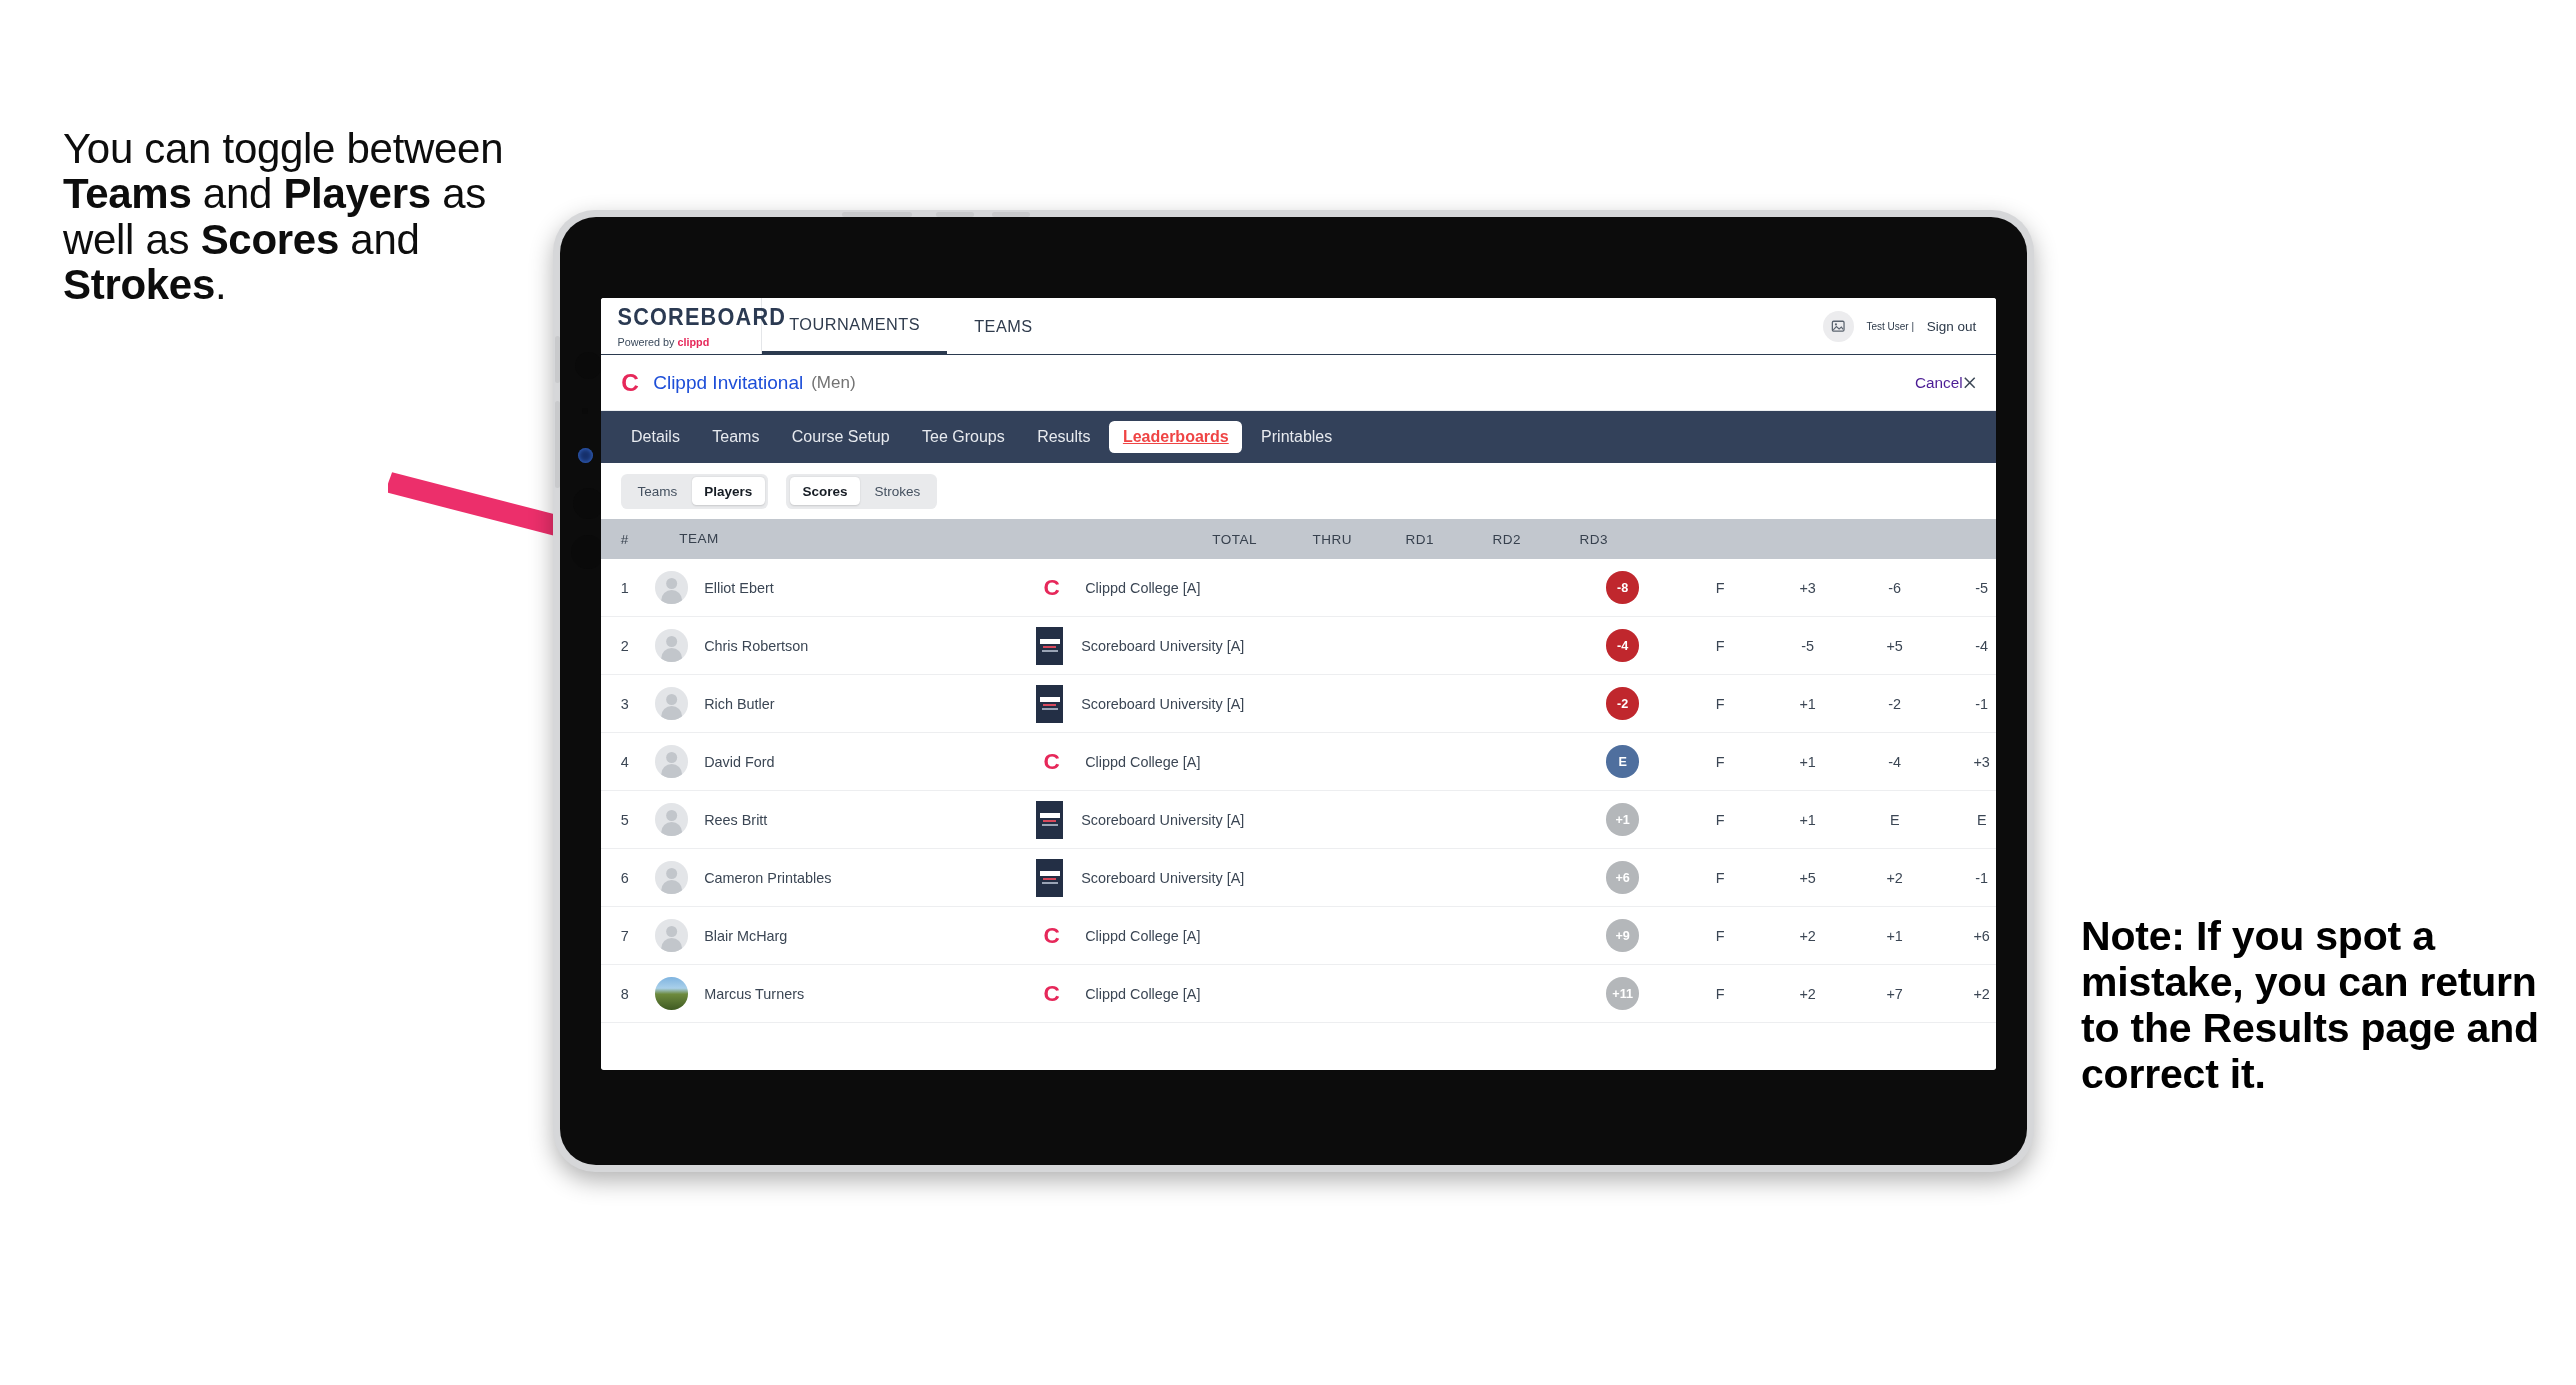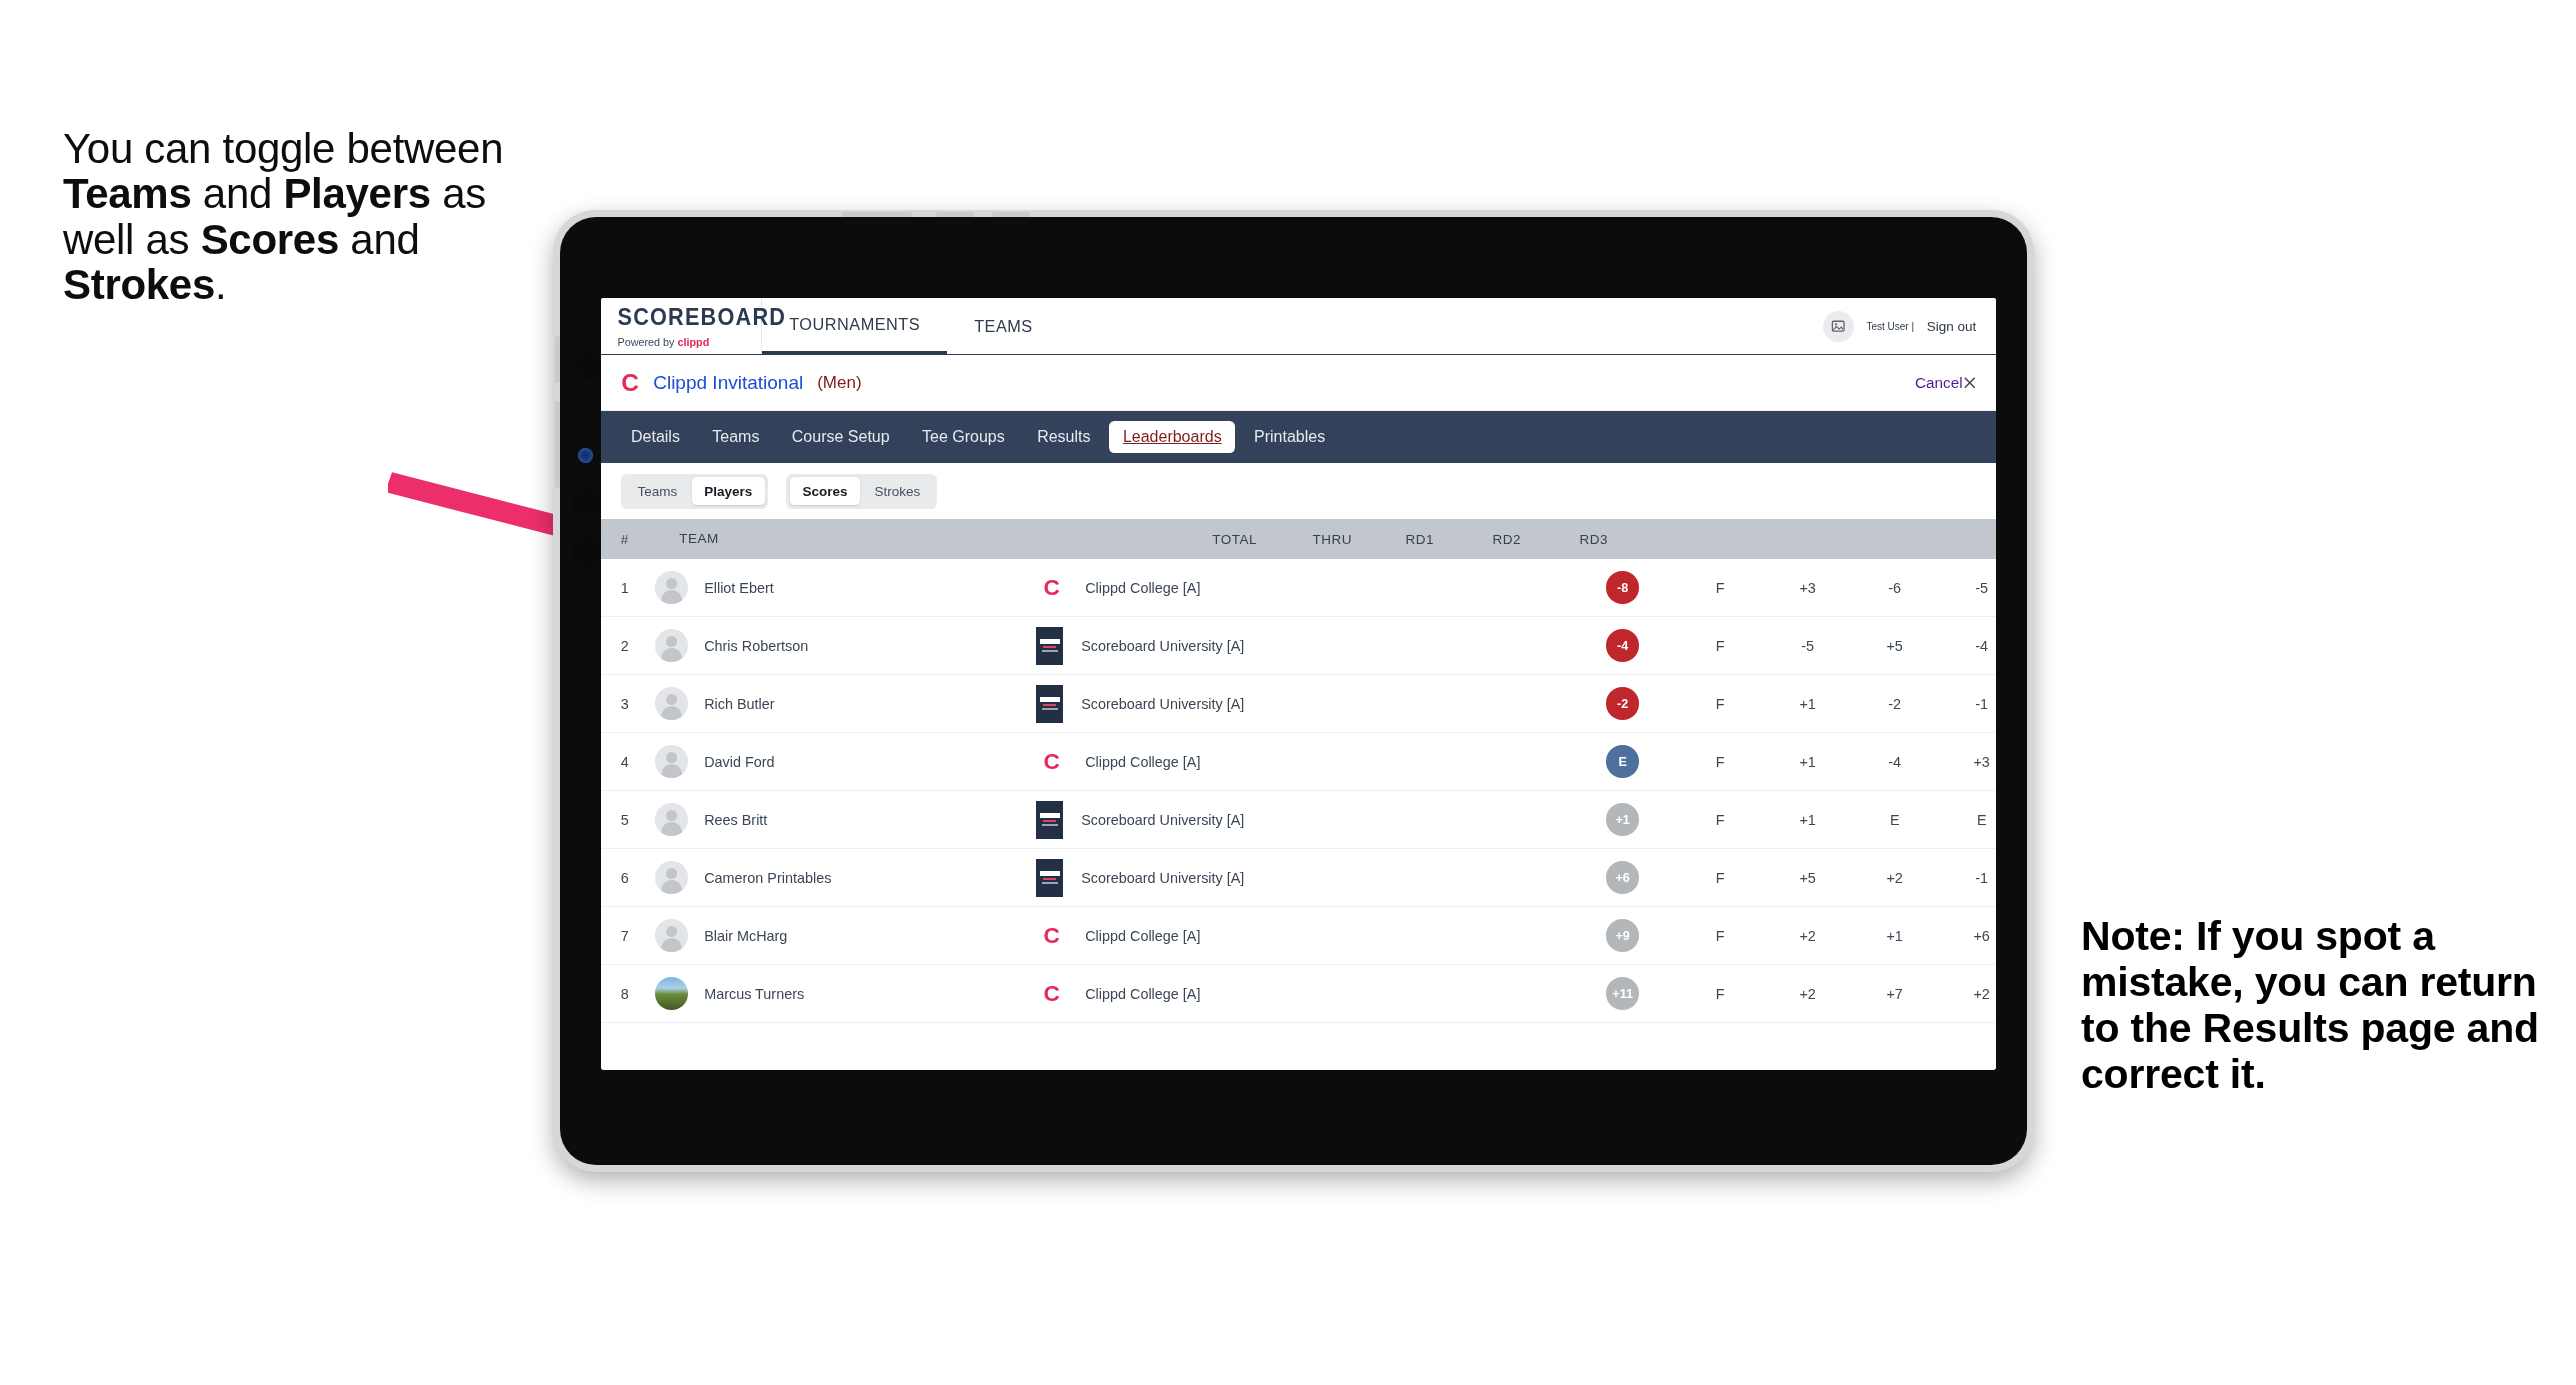--- a/index.html
+++ b/index.html
@@ -65,27 +65,27 @@
   .navtab.active { border-bottom:3.6px solid #2b3a4f; }
   .topbar-right { margin-left:auto; display:flex; align-items:center; padding-right:20px; gap:12.6px; }
   .avatar-sm { width:31px; height:31px; border-radius:50%; background:#ececee; display:flex; align-items:center; justify-content:center; }
   .user-txt { font-size:10px; color:#2d3a4a; }
   .signout { font-size:13.5px; color:#2d3a4a; cursor:pointer; }
 
   
   .tbar { height:56px; background:#fff; display:flex; align-items:center; padding:0 20px; border-bottom:0.9px solid #eceef0;}
   .tbar .clogo { font-size:24.4px; font-weight:800; color:#e6285a; margin-right:14.4px; font-family:"Liberation Sans",sans-serif;}
   .tbar .tname { font-size:19px; color:#1d4ed8; }
-  .tbar .tgender { font-size:17px; color:#7f1d1d; margin-left:14px;}
+  .tbar .tgender { font-size:17px; color:#737373; margin-left:8px;}
   .tbar .cancel { margin-left:auto; font-size:15.3px; color:#4c1d95; display:flex; align-items:center; gap:0; cursor:pointer;}
 
   
   .secnav { height:52px; background:#33415a; display:flex; align-items:center; padding:0 16.3px; gap:5.4px; }
   .secnav .item { font-size:16px; color:#e7eaef; padding:7.2px 13.5px; border-radius:5.4px; cursor:pointer; white-space:nowrap;}
-  .secnav .item.active { background:#ffffff; color:#7f1d1d; font-weight:400; text-decoration:underline; }
+  .secnav .item.active { background:#ffffff; color:#ef4444; font-weight:700; text-decoration:underline; }
 
   
   .toggles { height:56px; display:flex; align-items:center; padding:0 20px; gap:18px; background:#fff;}
   .tgroup { background:#e9eaec; border-radius:6.3px; padding:3.6px; display:flex; gap:1.8px; }
   .tgroup .opt { font-size:13.5px; color:#44505f; padding:6.3px 12.6px; border-radius:4.5px; cursor:pointer; white-space:nowrap;}
   .tgroup .opt.active { background:#fff; color:#161c24; font-weight:700; box-shadow:0 0.9px 1.8px rgba(0,0,0,.14); }
 
   
   .thead { height:40px; background:#c2c7ce; display:flex; align-items:center; font-size:13.5px; color:#37414e; letter-spacing:0.5px;}
   .row { height:58px; display:flex; align-items:center; border-bottom:0.9px solid #edeef0; font-size:14.4px; color:#3b4654; background:#fff;}

